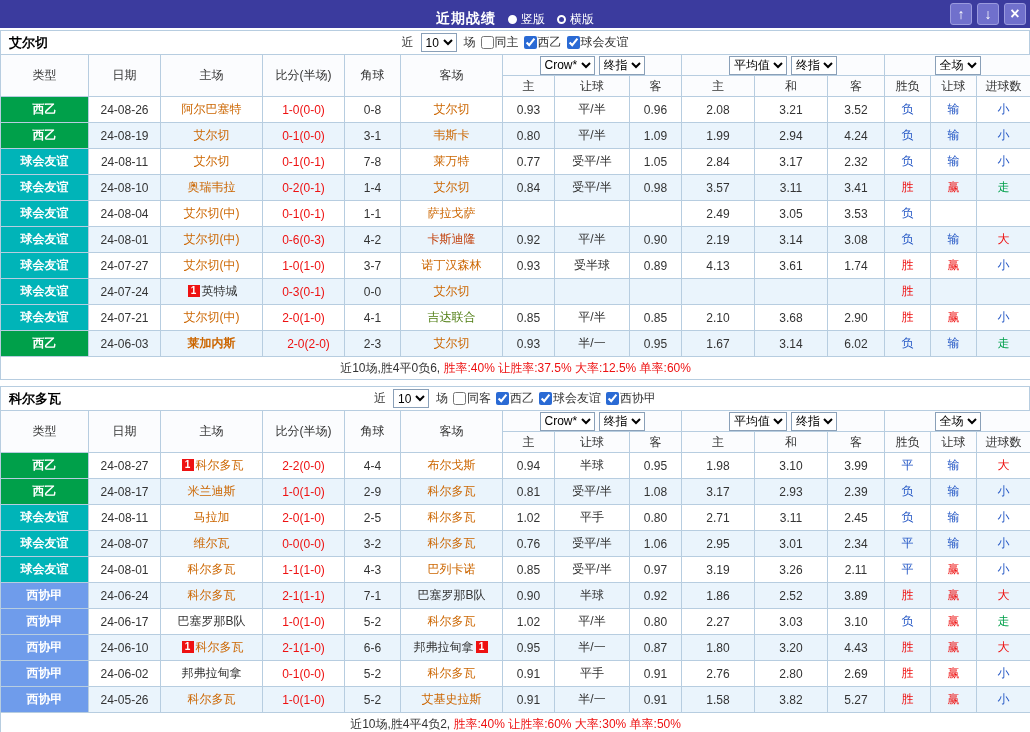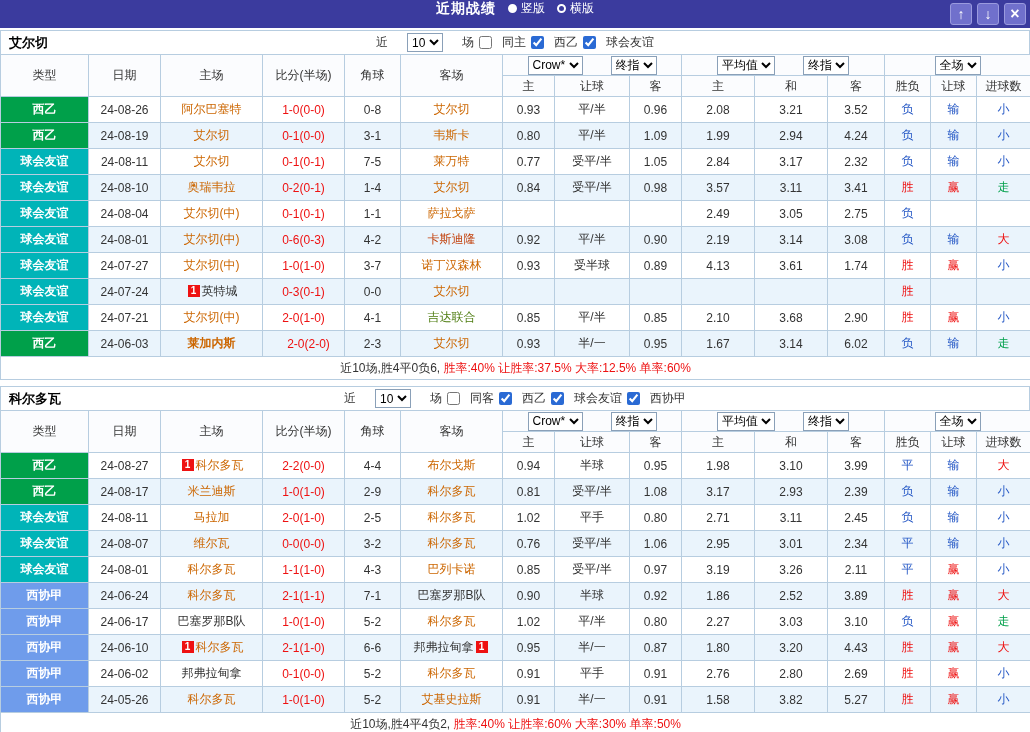--- a/index.html
+++ b/index.html
@@ -13,21 +13,21 @@
   
   .topbar {
     height: 28px;
     background: #3b3b9e;
     position: relative;
     display: flex;
     align-items: center;
   }
   .topbar-center {
     position: absolute; left: 0; right: 0; top: 0; height: 28px;
-    display: flex; justify-content: center; align-items: flex-start;
+    display: flex; justify-content: center; align-items: flex-end;
     gap: 12px; color: #fff;
   }
   .title { font-weight: bold; font-size: 14px; letter-spacing: 1px; }
   .radio-opt { display: inline-flex; align-items: center; gap: 4px; font-size: 12px; cursor: pointer; color:#fff; }
   .rdot {
     width: 9px; height: 9px; border-radius: 50%;
     border: 2px solid #fff; display: inline-block; background: transparent;
   }
   .rdot.filled { background: #fff; }
   .topbar-right { position: absolute; right: 4px; top: 3px; display: flex; gap: 5px; z-index: 2; }
@@ -46,26 +46,26 @@
   .teambar {
     height: 24px; position: relative;
     display: flex; align-items: center;
     border: 1px solid #b7cde0; border-bottom: none; background: #fff;
   }
   .teamname { position: relative; z-index: 1; font-weight: bold; font-size: 13px; color: #000; padding-left: 8px; }
   .filterbar {
     position: absolute; left: 0; right: 0;
     display: flex; justify-content: center; align-items: center; gap: 5px;
   }
-  .chk { display: inline-flex; align-items: center; gap: 10px; cursor: pointer; color: #333; }
+  .chk { display: inline-flex; align-items: center; gap: 1px; cursor: pointer; color: #333; }
   .chk input { width: 13px; height: 13px; accent-color: #2a6ad4; margin: 0; cursor: pointer; }
   select.hsel {
     font-size: 12px; height: 19px;
     border: 1px solid #8aa0b8; background: #fff;
-    font-family: inherit; margin: 0 14px; cursor: pointer;
+    font-family: inherit; margin: 0 2px; cursor: pointer;
   }
 
   
   table { border-collapse: collapse; table-layout: fixed; width: 1030px; }
   th, td {
     border: 1px solid #b7cde0; text-align: center;
     white-space: nowrap; overflow: hidden; padding: 0;
   }
   thead th { height: 21px; font-weight: normal; background: #fbfcfe; font-size: 12px; color: #333; }
   tbody td { height: 26px; font-size: 12px; background: #fff; }
@@ -199,21 +199,21 @@
             <td>4.24</td>
             <td style="color: rgb(36, 87, 197);">负</td>
             <td style="color: rgb(36, 87, 197);">输</td>
             <td style="color: rgb(36, 87, 197);">小</td>
           </tr>
           <tr class="">
             <td class="type" style="background: rgb(0, 180, 184);">球会友谊</td>
             <td>24-08-11</td>
             <td><span class="team" style="color: rgb(204, 102, 0);">艾尔切</span></td>
             <td class="score" style="color: rgb(238, 17, 17);">0-1(0-1)</td>
-            <td>7-5</td>
+            <td>7-8</td>
             <td><span class="team" style="color: rgb(204, 102, 0);">莱万特</span></td>
             <td>0.77</td>
             <td>受平/半</td>
             <td>1.05</td>
             <td>2.84</td>
             <td>3.17</td>
             <td>2.32</td>
             <td style="color: rgb(36, 87, 197);">负</td>
             <td style="color: rgb(36, 87, 197);">输</td>
             <td style="color: rgb(36, 87, 197);">小</td>
@@ -240,21 +240,21 @@
             <td>24-08-04</td>
             <td><span class="team" style="color: rgb(204, 102, 0);">艾尔切(中)</span></td>
             <td class="score" style="color: rgb(238, 17, 17);">0-1(0-1)</td>
             <td>1-1</td>
             <td><span class="team" style="color: rgb(204, 102, 0);">萨拉戈萨</span></td>
             <td></td>
             <td></td>
             <td></td>
             <td>2.49</td>
             <td>3.05</td>
-            <td>2.75</td>
+            <td>3.53</td>
             <td style="color: rgb(36, 87, 197);">负</td>
             <td></td>
             <td></td>
           </tr>
           <tr class="alt">
             <td class="type" style="background: rgb(0, 180, 184);">球会友谊</td>
             <td>24-08-01</td>
             <td><span class="team" style="color: rgb(204, 102, 0);">艾尔切(中)</span></td>
             <td class="score" style="color: rgb(238, 17, 17);">0-6(0-3)</td>
             <td>4-2</td>

